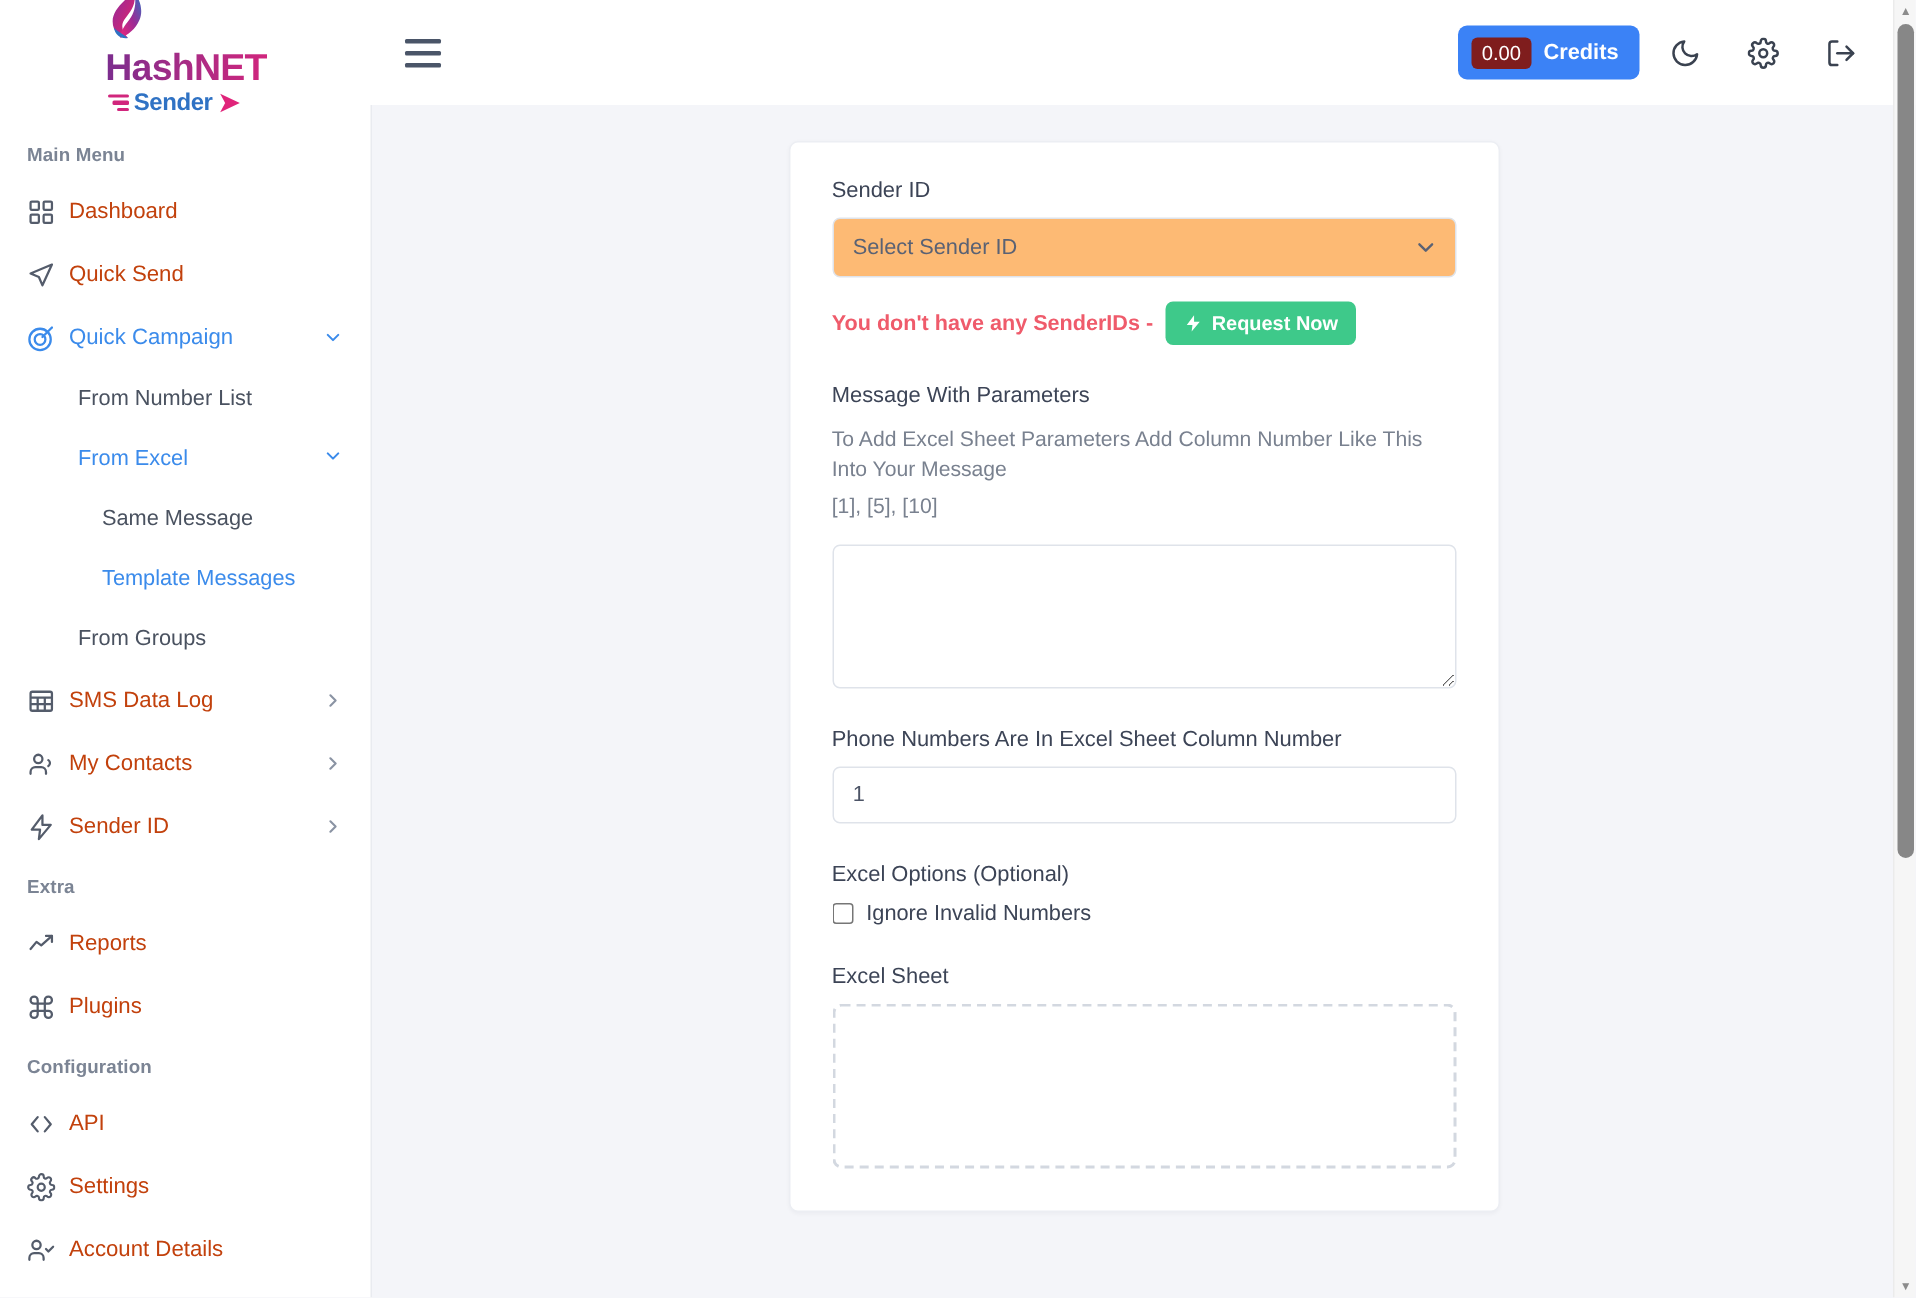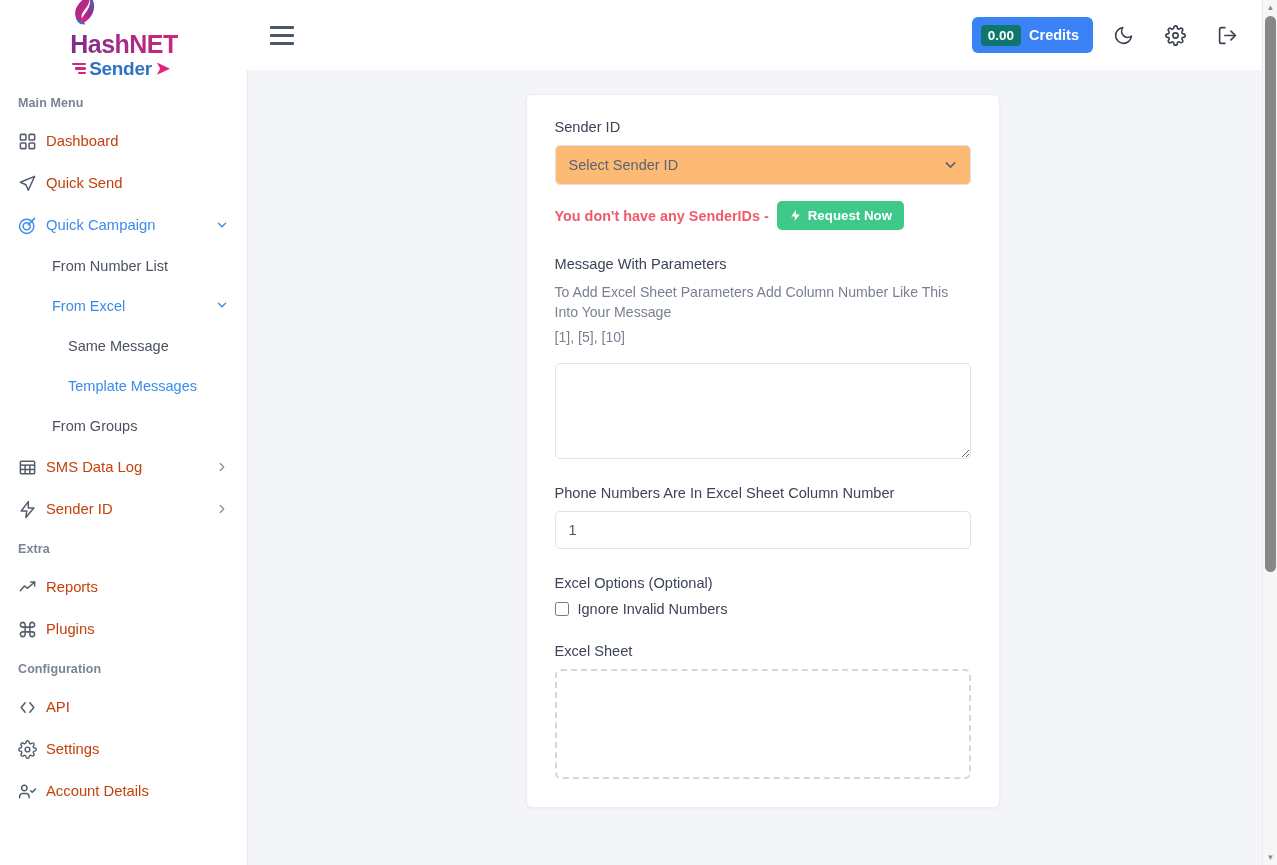--- a/index.html
+++ b/index.html
@@ -31,42 +31,42 @@
     -webkit-background-clip: text; background-clip: text; color: transparent;
   }
   .logo-bottom {
     display: flex; align-items: center; gap: 3px; margin-top: 2px; padding-left: 2px;
   }
   .logo-bars { display: flex; flex-direction: column; gap: 2px; }
   .logo-bars i { display: block; height: 2.5px; background: #d1267d; border-radius: 1px; }
   .logo-bars i:nth-child(1) { width: 14px; }
   .logo-bars i:nth-child(2) { width: 11px; margin-left: 3px; }
   .logo-bars i:nth-child(3) { width: 8px; margin-left: 6px; }
-  .logo-sender { font-size: 19px; font-weight: bold; color: #2f72c4; letter-spacing: -0.3px; }
+  .logo-sender { font-size: 16px; font-weight: bold; color: #2f72c4; letter-spacing: -0.3px; }
   .logo-arrow { color: #e0247a; font-size: 17px; font-weight: bold; margin-left: 1px; }
 
   .hamburger {
     margin-left: 22px; width: 26px; height: 26px;
     display: flex; flex-direction: column; justify-content: center; gap: 5px;
     cursor: pointer;
   }
   .hamburger span { display: block; height: 3px; width: 24px; background: #4a5568; border-radius: 1px; }
 
   .topbar-right {
     margin-left: auto; display: flex; align-items: center; gap: 0; padding-right: 28px;
   }
   .credits-btn {
     background: #3b82f6; color: #fff; border: none; border-radius: 6px;
     height: 36px; padding: 0 14px 0 9px;
     display: flex; align-items: center; gap: 8px; cursor: pointer;
     font-size: 14.5px; font-weight: 600;
   }
   .credits-badge {
-    background: #0f766e; color: #fff; border-radius: 4px;
-    padding: 3px 7px; font-size: 13.5px; font-weight: 700;
+    background: #7f1d1d; color: #fff; border-radius: 4px;
+    padding: 3px 7px; font-size: 13.5px; font-weight: 400;
   }
   .icon-btn {
     width: 44px; height: 44px; display: flex; align-items: center; justify-content: center;
     cursor: pointer; color: #3a4250; margin-left: 8px;
   }
   .icon-btn svg { display: block; }
 
   
   .body-row { display: flex; flex: 1; min-height: 0; }
 
@@ -333,20 +333,35 @@
             </svg>
         </span>
         <span class="ni-label">SMS Data Log</span>
         <span class="ni-caret">
           <svg width="14" height="14" viewBox="0 0 24 24" fill="none" stroke="currentColor" stroke-width="2.4" stroke-linecap="round" stroke-linejoin="round">
               <polyline points="9 6 15 12 9 18"></polyline>
             </svg>
         </span>
       </div>
 
+      <div class="nav-item">
+        <span class="ni-icon">
+          <svg width="19" height="19" viewBox="0 0 24 24" fill="none" stroke="currentColor" stroke-width="1.9" stroke-linecap="round">
+              <path d="M16 20v-1.5a4 4 0 0 0-4-4H7a4 4 0 0 0-4 4V20"></path>
+              <circle cx="9.5" cy="7.5" r="3.5"></circle>
+              <path d="M18 8.5a3 3 0 0 1 0 5"></path>
+            </svg>
+        </span>
+        <span class="ni-label">My Contacts</span>
+        <span class="ni-caret">
+          <svg width="14" height="14" viewBox="0 0 24 24" fill="none" stroke="currentColor" stroke-width="2.4" stroke-linecap="round" stroke-linejoin="round">
+              <polyline points="9 6 15 12 9 18"></polyline>
+            </svg>
+        </span>
+      </div>
 
       <div class="nav-item">
         <span class="ni-icon">
           <svg width="19" height="19" viewBox="0 0 24 24" fill="none" stroke="currentColor" stroke-width="1.9" stroke-linejoin="round">
               <polygon points="13 2 4 14 11 14 10 22 20 10 13 10 13 2"></polygon>
             </svg>
         </span>
         <span class="ni-label">Sender ID</span>
         <span class="ni-caret">
           <svg width="14" height="14" viewBox="0 0 24 24" fill="none" stroke="currentColor" stroke-width="2.4" stroke-linecap="round" stroke-linejoin="round">

